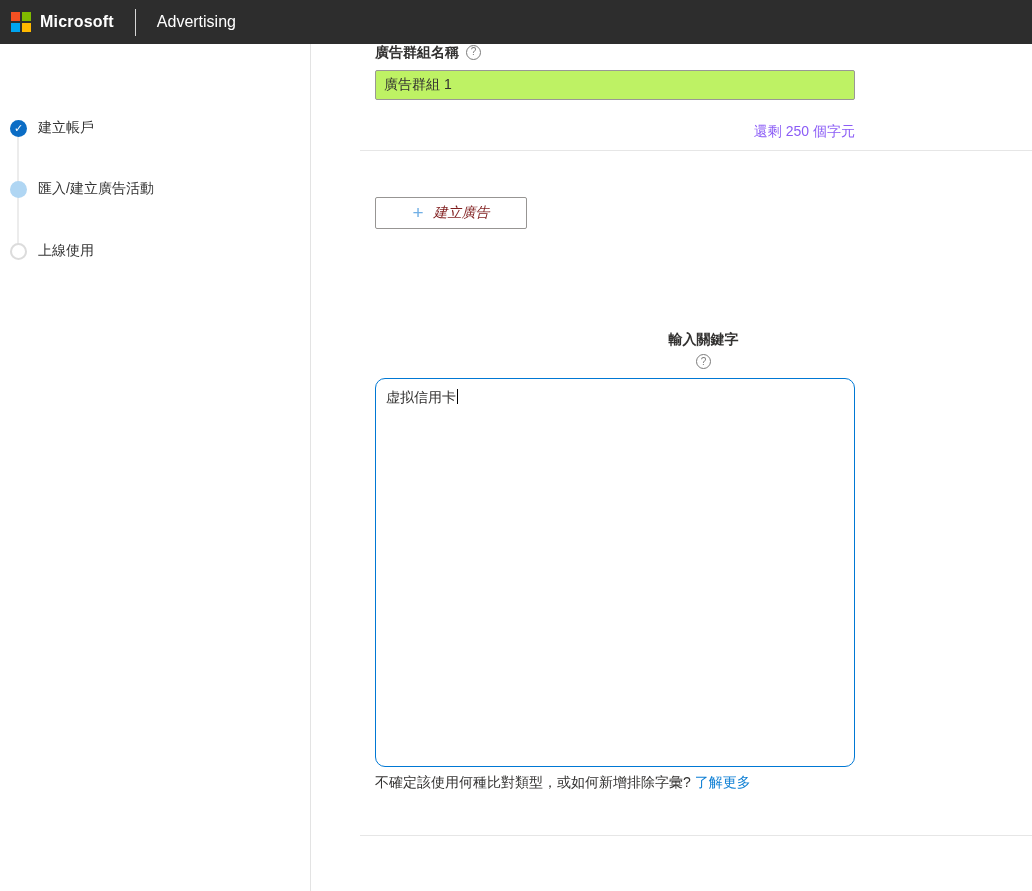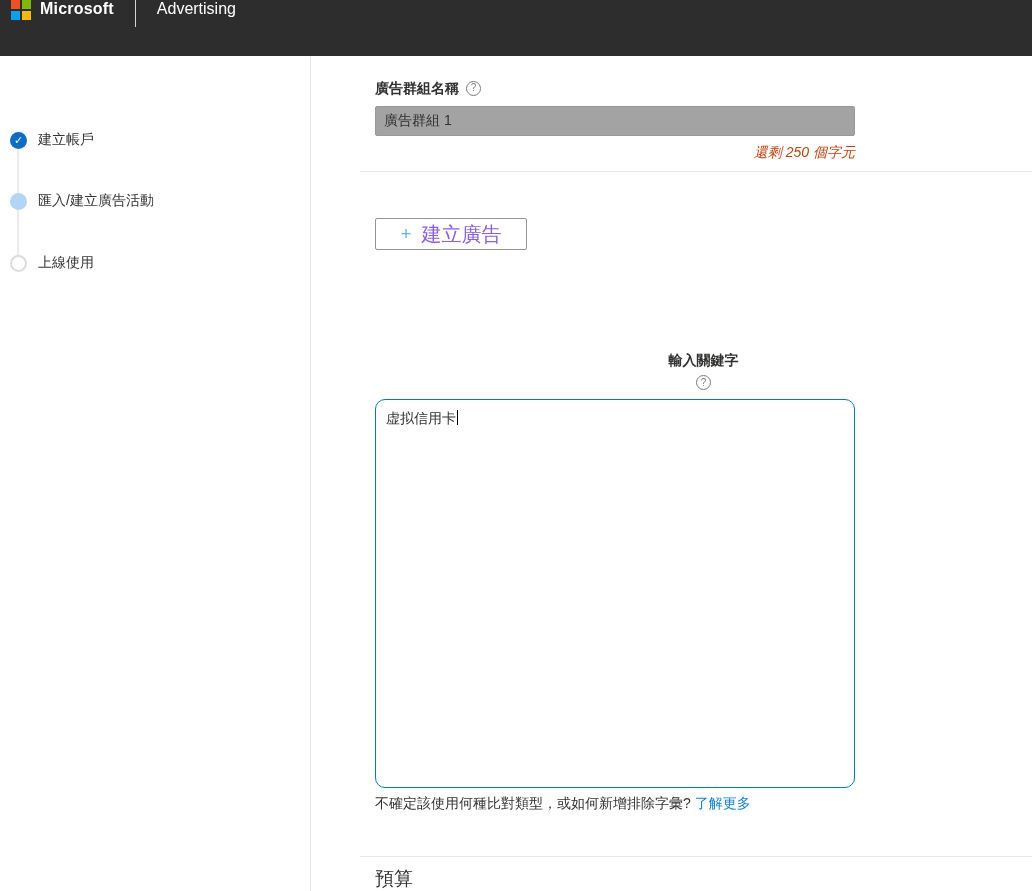--- a/index.html
+++ b/index.html
@@ -6,23 +6,24 @@
   html, body {
     width: 1032px; height: 891px;
     background: #ffffff;
     font-family: "Liberation Sans", "DejaVu Sans", sans-serif;
     color: #323130;
     overflow: hidden;
   }
 
   
   .topbar {
-    height: 56px;
+    height: 44px;
     background: #2d2d2d;
     display: flex;
+    align-items: center;
     padding-left: 11px;
   }
   .ms-logo {
     display: grid;
     grid-template-columns: 9px 9px;
     grid-template-rows: 9px 9px;
     gap: 2px;
     margin-right: 9px;
   }
   .sq-tl { background: #f25022; }
@@ -121,42 +122,41 @@
     border-radius: 50%;
     color: #7b7b7b;
     font-size: 10px;
     font-weight: 400;
     display: inline-flex;
     align-items: center;
     justify-content: center;
     line-height: 1;
     cursor: pointer;
   }
-  .section-adgroup { padding-top: 24px; }
+  .section-adgroup { }
   .text-input {
     display: block;
     margin-top: 10px;
     width: 480px; height: 30px;
     border: 1px solid #999795;
     border-radius: 2px;
     padding: 0 8px;
     font-size: 14px;
     color: #323130;
     font-family: inherit;
     outline: none;
-    background: #a3a3a3;
+    background: #bef264;
   }
   .char-count {
-    margin-top: 8px;
+    margin-top: 23px;
     width: 480px;
     text-align: right;
     font-size: 14px;
-    color: #c2410c;
+    color: #8b5cf6;
     line-height: 16px;
-    font-style: italic;
   }
   .divider {
     margin-top: 11px;
     height: 1px;
     background: #e6e6e6;
   }
   .create-ad-btn {
     margin-top: 46px;
     width: 152px; height: 32px;
     background: #ffffff;
@@ -170,22 +170,23 @@
     font-family: inherit;
   }
   .create-ad-btn .plus {
     color: #71afe5;
     font-size: 19px;
     font-weight: 300;
     line-height: 1;
     margin-top: -2px;
   }
   .create-ad-btn .btn-label {
-    color: #8b5cf6;
-    font-size: 20px;
+    color: #7f1d1d;
+    font-size: 14px;
+    font-style: italic;
   }
   .section-keywords .field-label { margin-top: 102px; flex-direction: column; }
   .keyword-box {
     margin-top: 9px;
     width: 480px; height: 389px;
     border: 1.5px solid #0078d4;
     border-radius: 10px;
     padding: 9px 10px;
     font-size: 14px;
     color: #323130;
@@ -289,17 +290,16 @@
       <div class="keyword-box indent" role="textbox" aria-multiline="true">
         <span>虚拟信用卡</span><span class="caret"></span>
       </div>
       <div class="match-help indent">
         <span>不確定該使用何種比對類型，或如何新增排除字彙? </span><a class="learn-more">了解更多</a>
       </div>
       <div class="divider divider-budget"></div>
     </section>
 
     <section class="section-budget">
-      <h2 class="budget-title indent">預算</h2>
     </section>
 
   </main>
 </div>
 
 </body></html>

